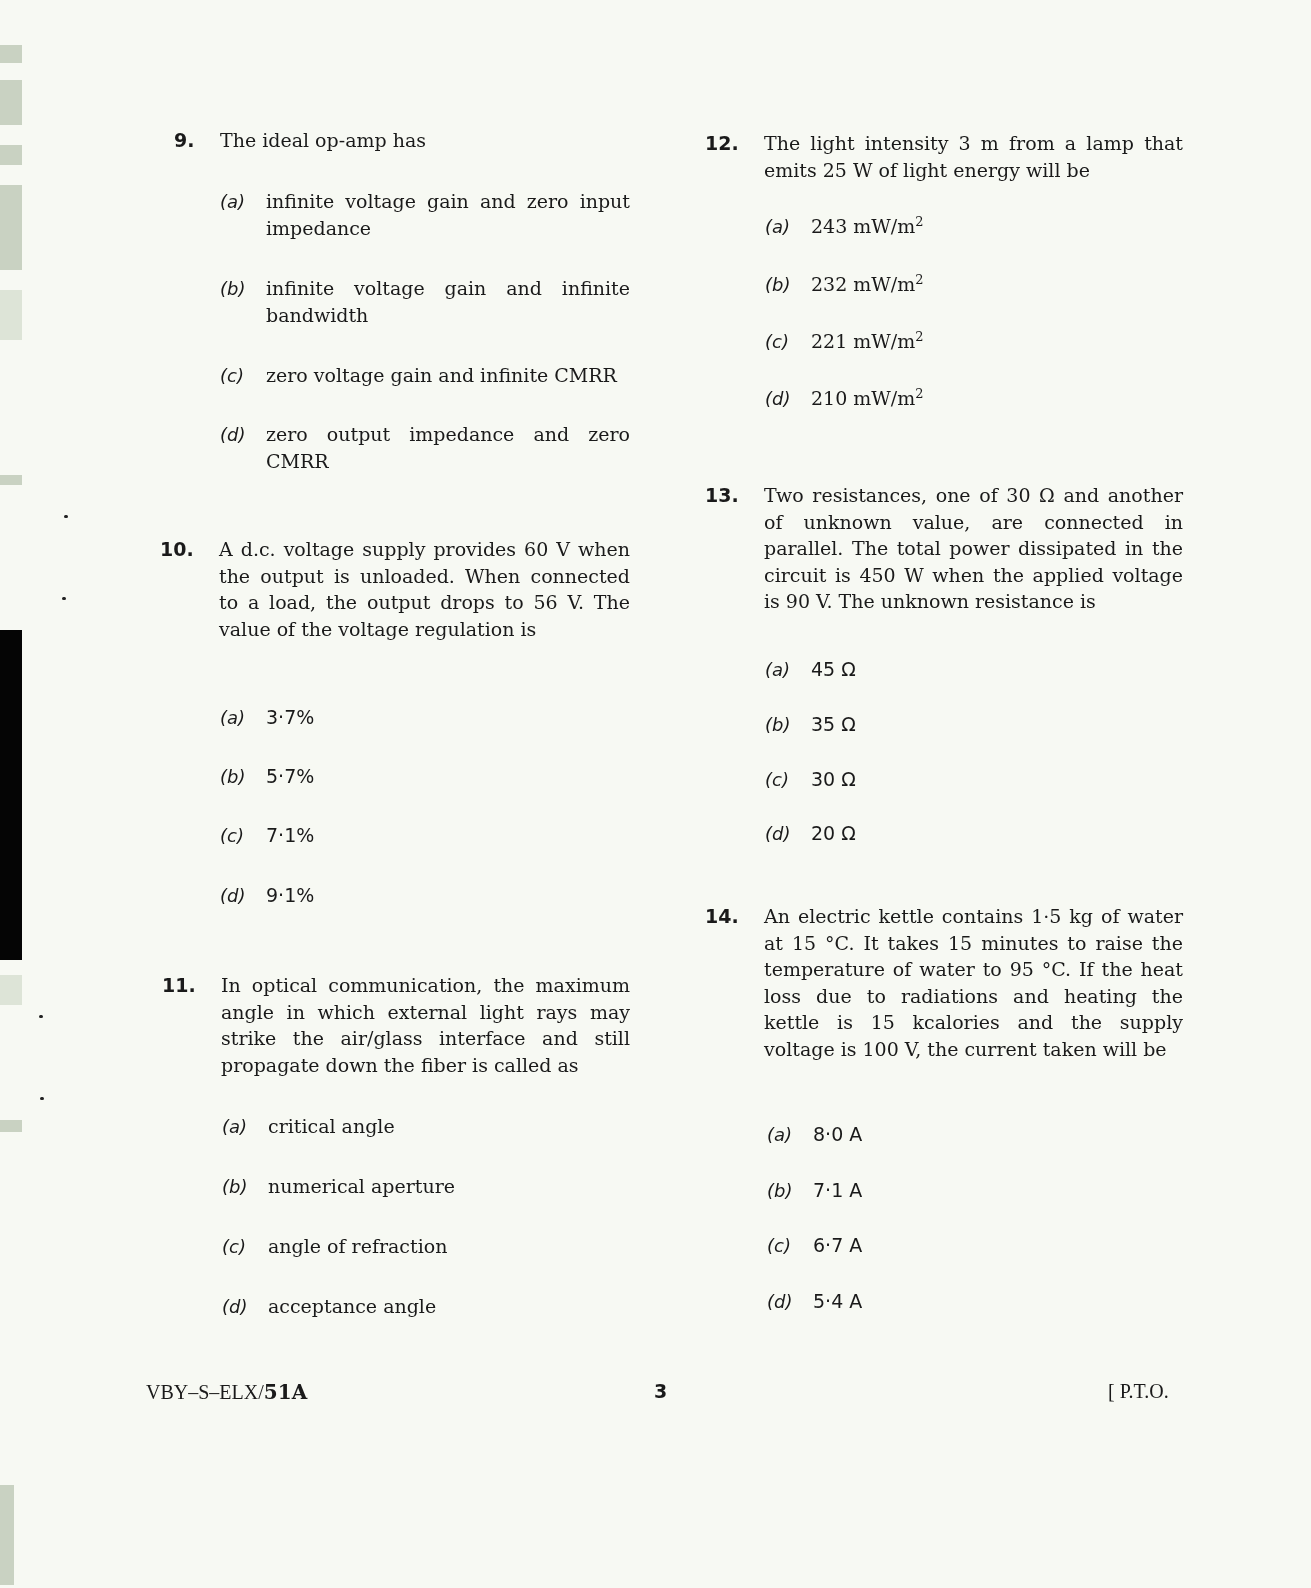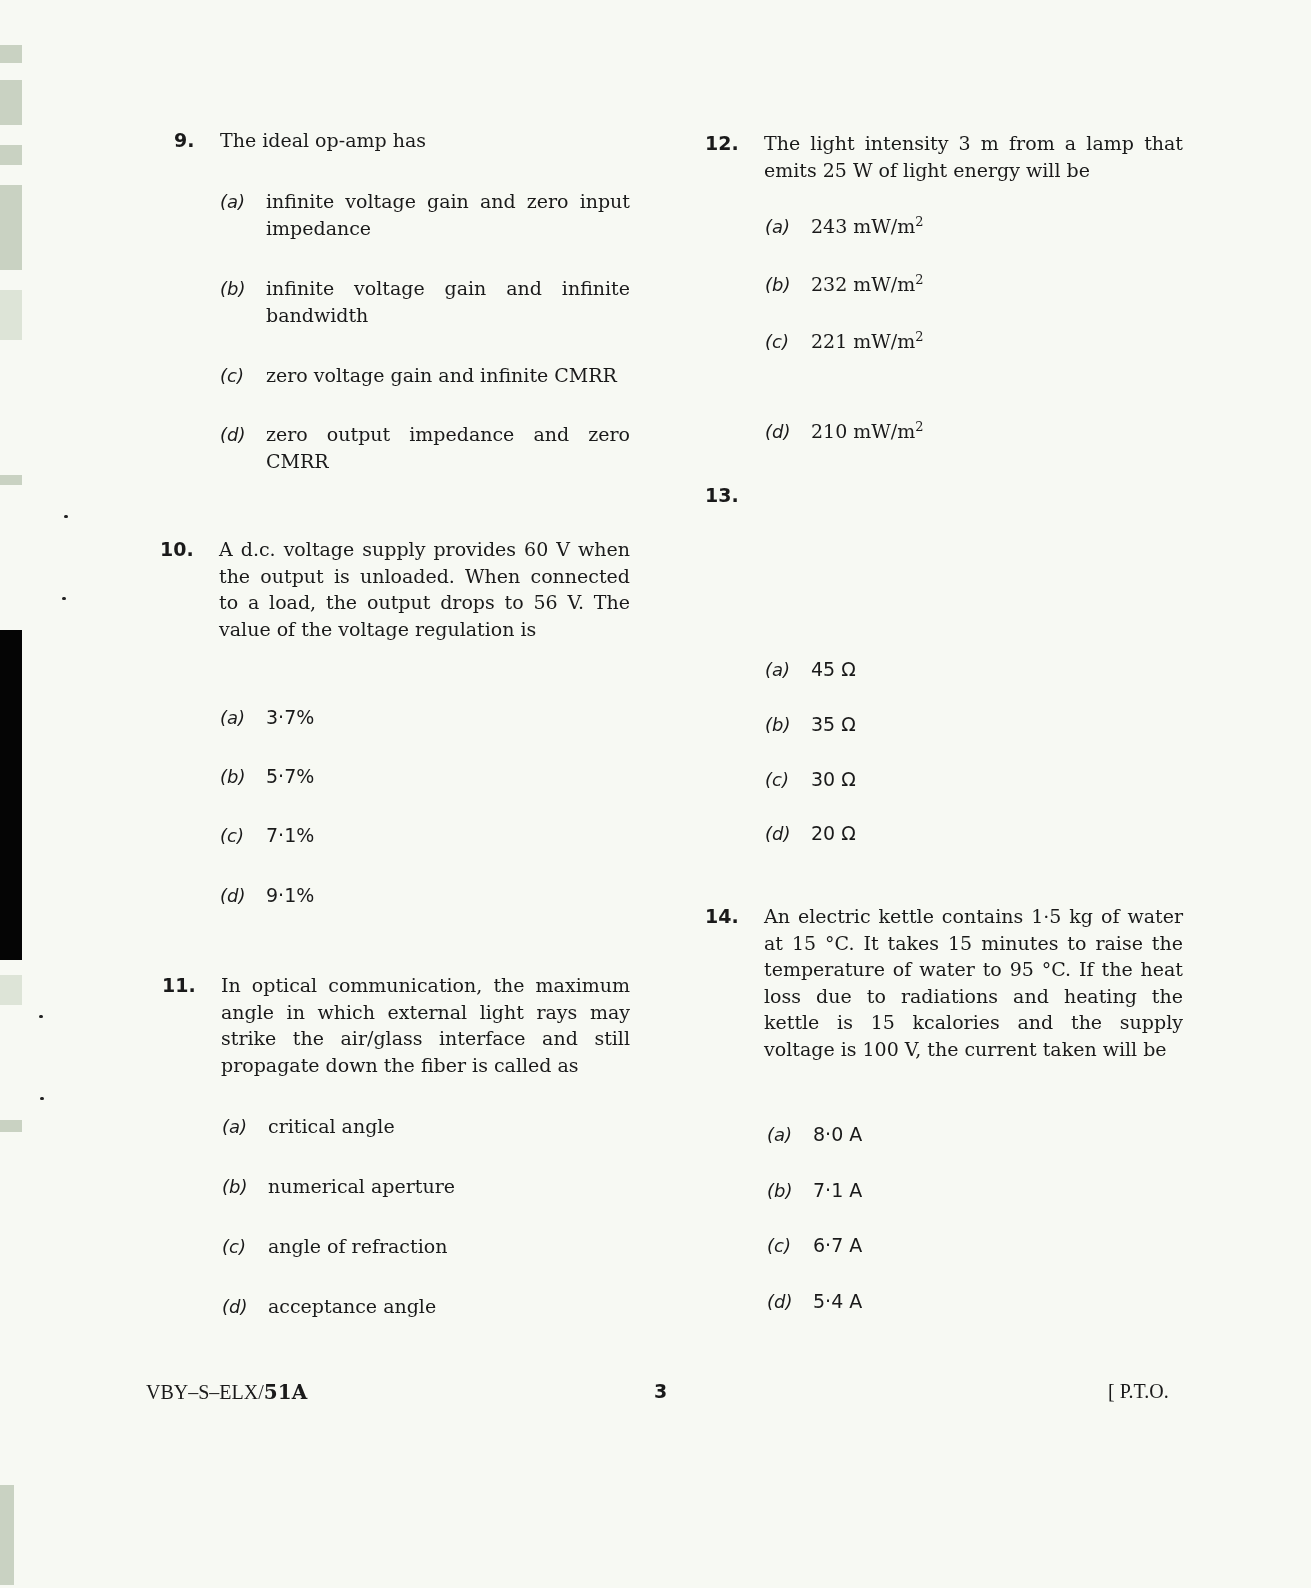--- a/index.html
+++ b/index.html
@@ -128,28 +128,29 @@
 <div class="q" style="left:719px;top:0;width:456px;">
   <div class="opt" style="top:213px;">
     <span class="opt-letter">(a)</span><span class="opt-text"><span>243 mW/m</span><sup>2</sup></span>
   </div>
   <div class="opt" style="top:271px;">
     <span class="opt-letter">(b)</span><span class="opt-text"><span>232 mW/m</span><sup>2</sup></span>
   </div>
   <div class="opt" style="top:328px;">
     <span class="opt-letter">(c)</span><span class="opt-text"><span>221 mW/m</span><sup>2</sup></span>
   </div>
-  <div class="opt" style="top:385px;margin-top:33px;">
+  <div class="opt" style="top:385px;">
     <span class="opt-letter">(d)</span><span class="opt-text"><span>210 mW/m</span><sup>2</sup></span>
   </div>
 </div>
 
 <div class="q" style="left:705px;top:482px;width:478px;">
   <div class="q-head" style="padding-left:59px;">
     <span class="q-num">13.</span>
+    <span class="q-text">Two resistances, one of 30 Ω and another of unknown value, are connected in parallel. The total power dissipated in the circuit is 450 W when the applied voltage is 90 V. The unknown resistance is</span>
   </div>
 </div>
 <div class="q" style="left:719px;top:0;width:456px;">
   <div class="opt sans" style="top:656px;">
     <span class="opt-letter">(a)</span><span class="opt-text">45 Ω</span>
   </div>
   <div class="opt sans" style="top:711px;">
     <span class="opt-letter">(b)</span><span class="opt-text">35 Ω</span>
   </div>
   <div class="opt sans" style="top:766px;">

